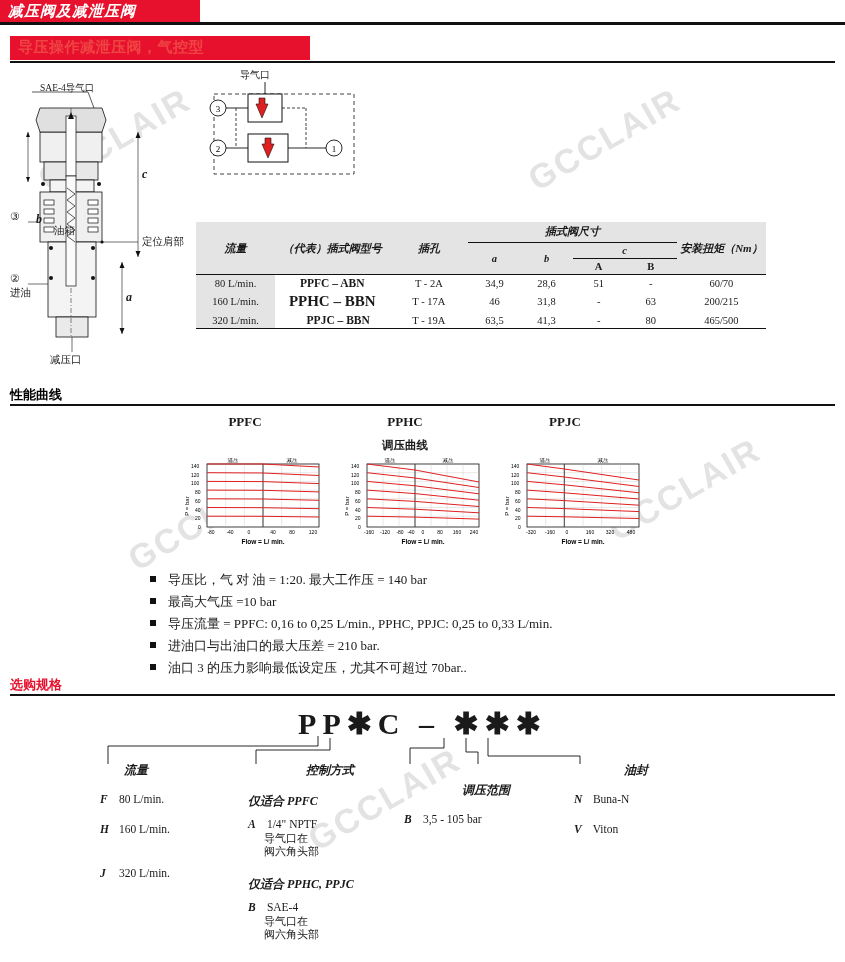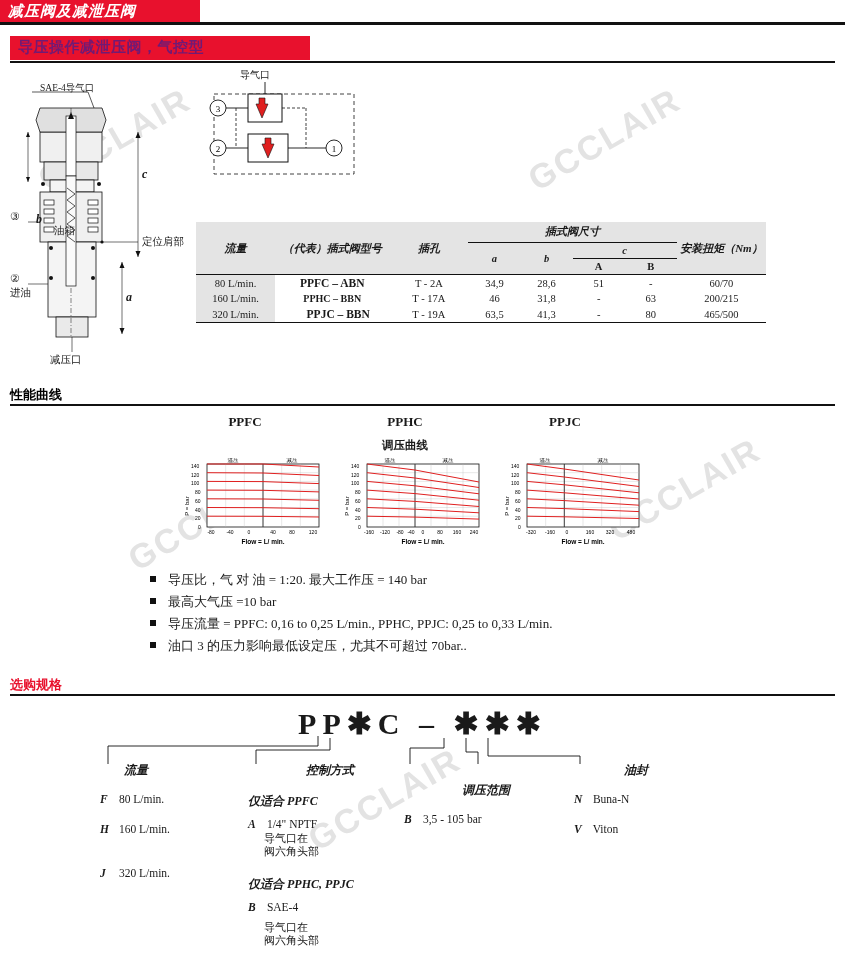--- a/index.html
+++ b/index.html
@@ -23,21 +23,21 @@
     letter-spacing:1px;
   }
   .top-rule{
     position:absolute;left:0;top:22px;width:845px;height:3px;background:#111;
   }
   .sub-bar{
     position:absolute;left:10px;top:36px;width:300px;height:24px;background:#e8112d;
   }
   .sub-bar-title{
     position:absolute;left:18px;top:38px;
-    font-weight:bold;font-size:15px;color:#701a75;letter-spacing:0.5px;
+    font-weight:bold;font-size:15px;color:#ef4444;letter-spacing:0.5px;
   }
   .sub-rule{
     position:absolute;left:10px;top:61px;width:825px;height:2px;background:#111;
   }
   
   .wm{
     position:absolute;
     font-family:"Liberation Sans", sans-serif;
     font-weight:bold;
     color:#e3e3e3;
@@ -252,21 +252,21 @@
     <td class="bold" style="font-size:11.5px;">PPFC – ABN</td>
     <td>T - 2A</td>
     <td>34,9</td>
     <td>28,6</td>
     <td>51</td>
     <td>-</td>
     <td>60/70</td>
   </tr>
   <tr class="row">
     <td class="grayhdr">160 L/min.</td>
-    <td class="bold" style="font-size:10px;">PPHC – BBN</td>
+    <td class="bold" style="font-size:15px;">PPHC – BBN</td>
     <td>T - 17A</td>
     <td>46</td>
     <td>31,8</td>
     <td>-</td>
     <td>63</td>
     <td>200/215</td>
   </tr>
   <tr class="row line-bot">
     <td class="grayhdr">320 L/min.</td>
     <td class="bold" style="font-size:11.5px;padding-left:14px;">PPJC – BBN</td>
@@ -452,20 +452,24 @@
   <div class="b">
     <div class="sq"></div>
     <div>最高大气压 =10 bar</div>
   </div>
   <div class="b">
     <div class="sq"></div>
     <div>导压流量 = PPFC: 0,16 to 0,25 L/min., PPHC, PPJC: 0,25 to 0,33 L/min.</div>
   </div>
   <div class="b">
     <div class="sq"></div>
+    <div>进油口与出油口的最大压差 = 210 bar.</div>
+  </div>
+  <div class="b">
+    <div class="sq"></div>
     <div>油口 3 的压力影响最低设定压，尤其不可超过 70bar..</div>
   </div>
 </div>
 
 <div class="sec-title red" style="left:10px;top:676px;">选购规格</div>
 <div class="sec-rule" style="left:10px;top:694px;width:825px;"></div>
 
 <div class="code-str">PP✱C – ✱✱✱</div>
 
 <div style="position:absolute;left:0;top:736px;width:845px;height:30px;">
@@ -500,21 +504,21 @@
 <div class="opt-col" style="left:248px;top:762px;">
   <div class="opt-head" style="margin-left:58px;margin-bottom:14px;">控制方式</div>
   <div class="opt-head" style="margin-bottom:8px;">仅适合 PPFC</div>
   <div class="opt-row" style="margin-bottom:2px;">
     <span class="opt-letter">A</span>
     <span>1/4" NPTF</span>
   </div>
   <div class="sub-note" style="white-space:pre-line;">导气口在
 阀六角头部</div>
   <div class="opt-head" style="margin-top:18px;margin-bottom:8px;">仅适合 PPHC, PPJC</div>
-  <div class="opt-row" style="margin-bottom:8px;">
+  <div class="opt-row" style="margin-bottom:2px;">
     <span class="opt-letter">B</span>
     <span>SAE-4</span>
   </div>
   <div class="sub-note" style="white-space:pre-line;">导气口在
 阀六角头部</div>
 </div>
 
 <div class="opt-col" style="left:404px;top:762px;margin-top:20px;">
   <div class="opt-head" style="margin-left:58px;margin-bottom:14px;">调压范围</div>
   <div class="opt-row">

